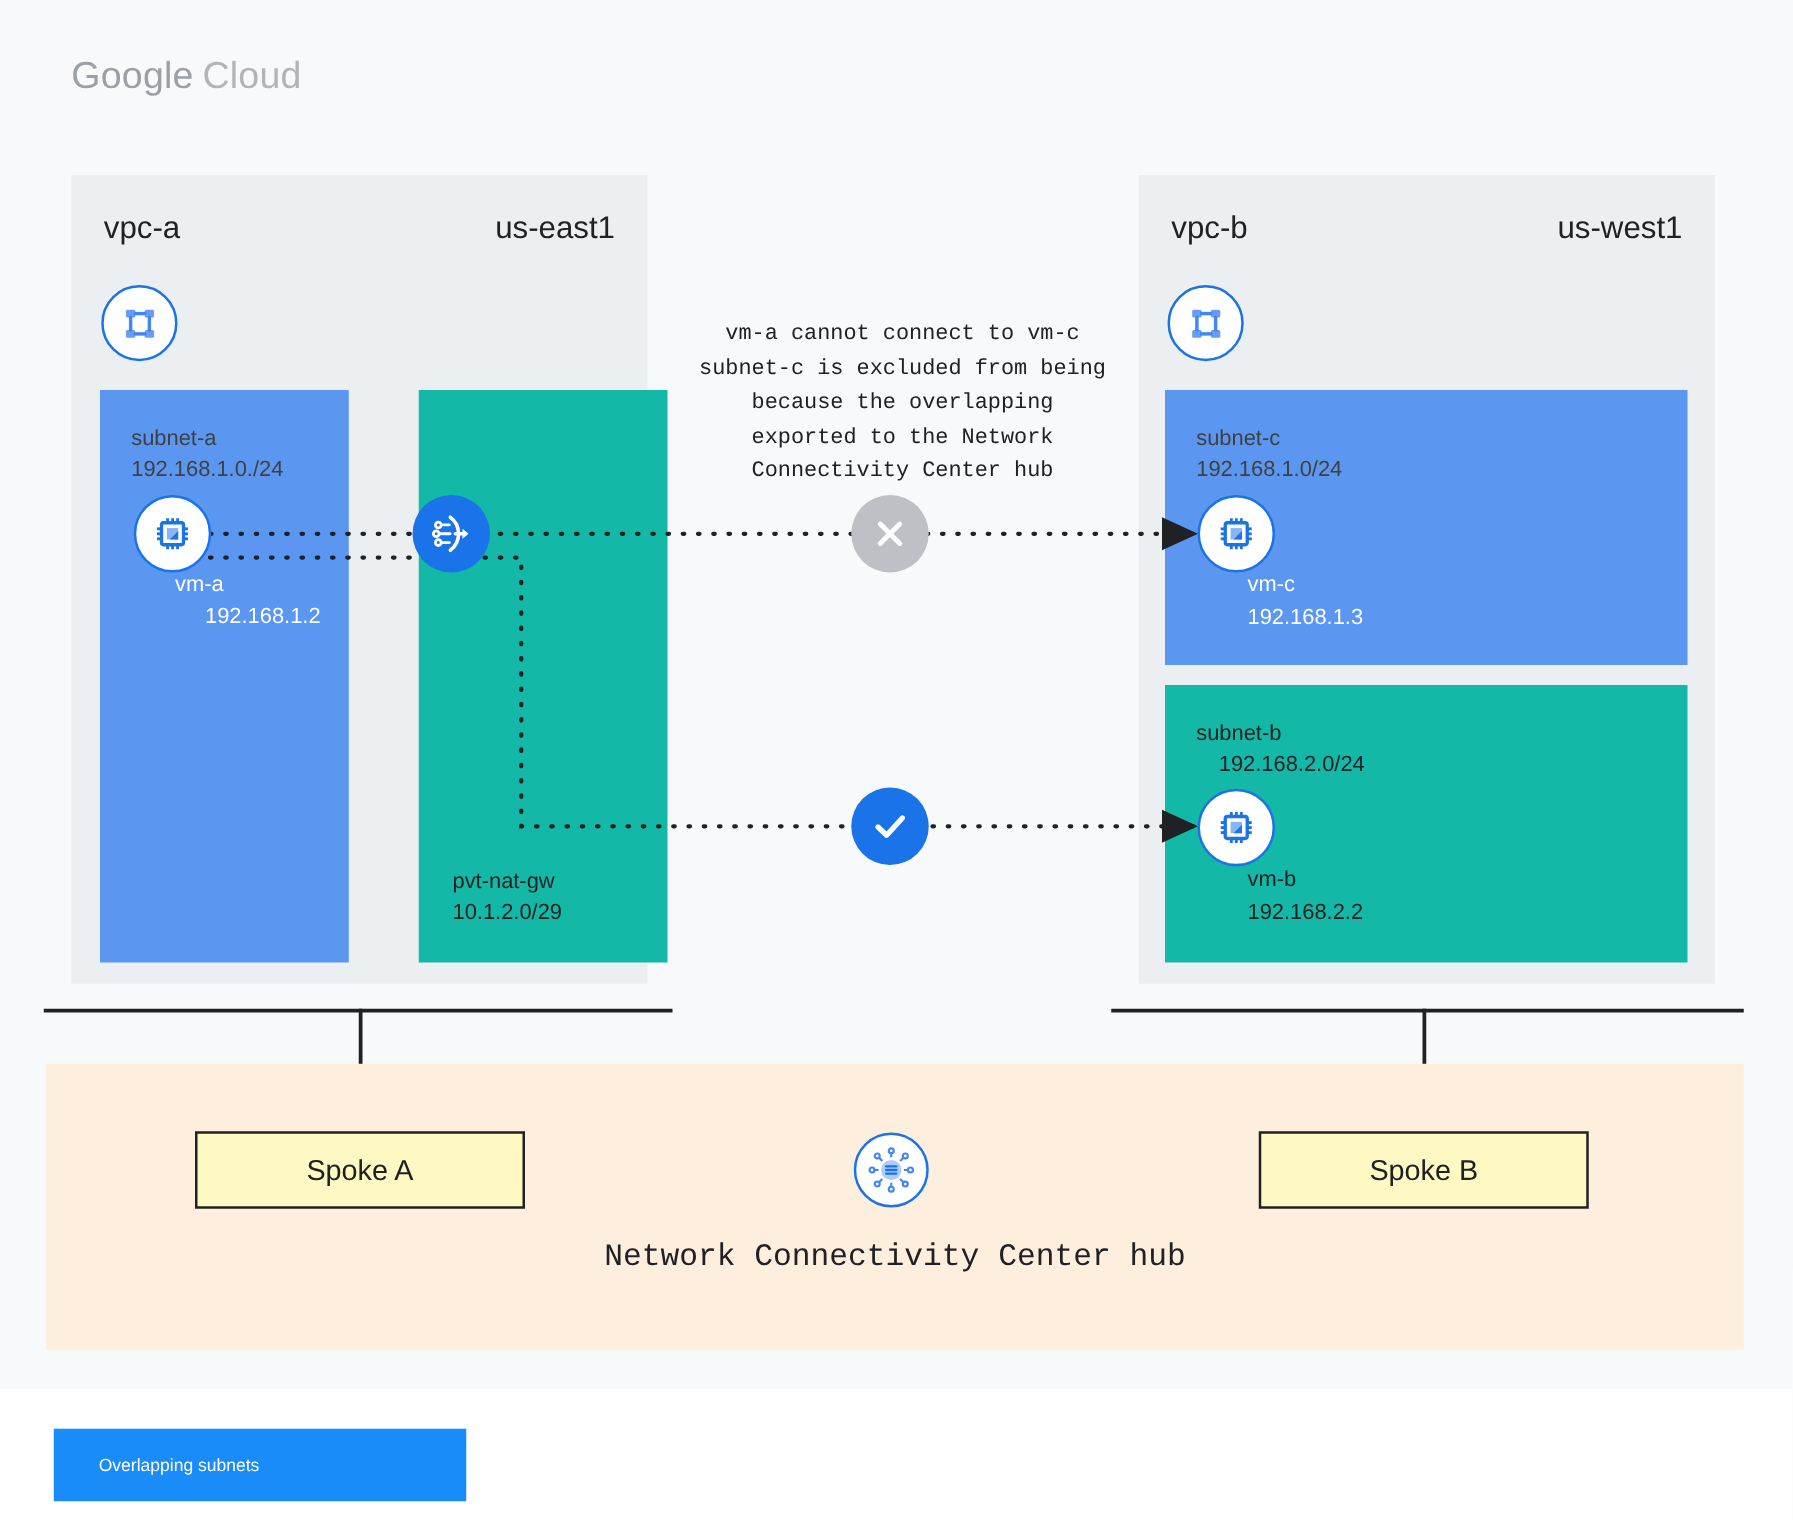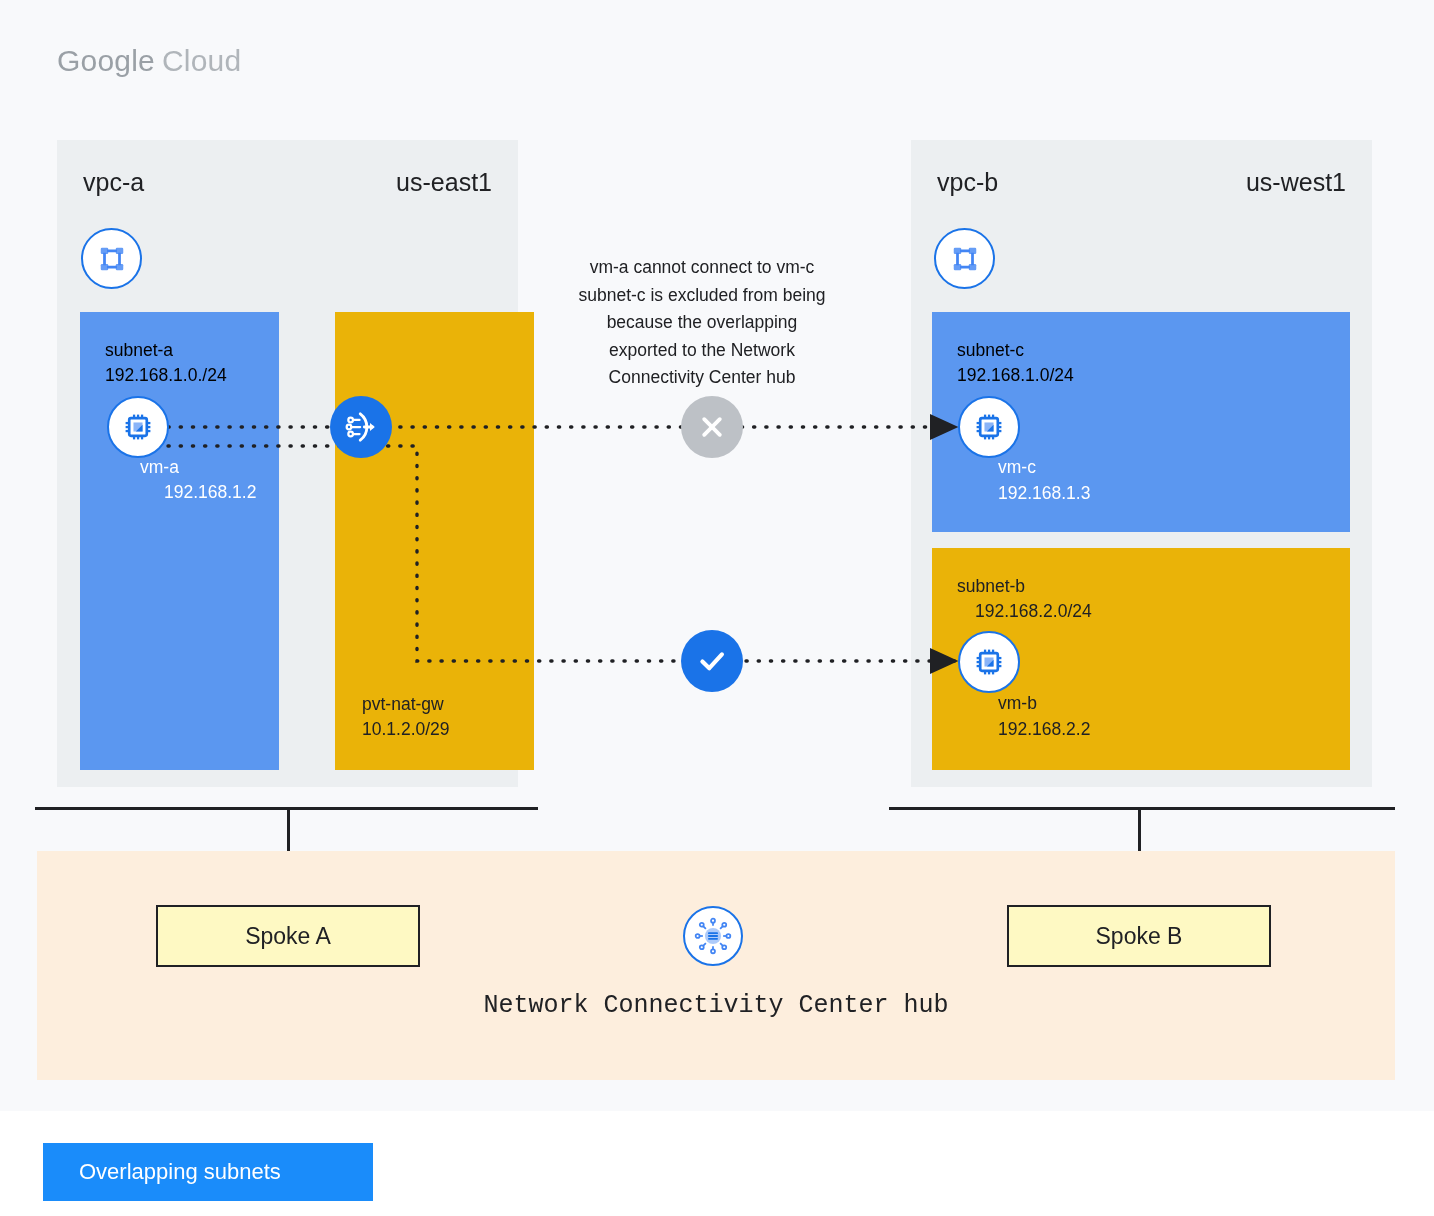--- a/index.html
+++ b/index.html
@@ -59,29 +59,29 @@
     white-space: nowrap;
   }
   .panel-title.left  { left: 26px; top: 28px; }
   .panel-title.right { right: 26px; top: 28px; }
 
   
   .subnet {
     position: absolute;
   }
   .subnet-dark  { background: #5b97f0; }
-  .subnet-light { background: #eab308; }
+  .subnet-light { background: #14b8a6; }
 
   .subnet-label {
     position: absolute;
     font-size: 17.5px;
     line-height: 25px;
     white-space: nowrap;
   }
-  .subnet-label.on-dark  { color: #000000; text-align: center; }
+  .subnet-label.on-dark  { color: #404040; text-align: center; }
   .subnet-label.on-light { color: #202124; }
 
   
   .icon-circle {
     position: absolute;
     border-radius: 50%;
     background: #ffffff;
     border: 2.5px solid #1a73e8;
     box-sizing: border-box;
     display: flex;
@@ -177,21 +177,21 @@
     position: absolute;
     left: 43px;
     top: 1143px;
     width: 330px;
     height: 58px;
     background: #1a8cfa;
     display: flex;
     align-items: center;
     padding-left: 36px;
     box-sizing: border-box;
-    font-size: 22px;
+    font-size: 14px;
     color: #ffffff;
   }
 
   svg.flow-layer {
     position: absolute;
     left: 0; top: 0;
     width: 1434px;
     height: 1216px;
     pointer-events: none;
   }
@@ -354,21 +354,21 @@
         <rect x="2.7" y="14.2" width="2.4" height="1.7"></rect>
         <rect x="18.9" y="8.2" width="2.4" height="1.7"></rect>
         <rect x="18.9" y="11.2" width="2.4" height="1.7"></rect>
         <rect x="18.9" y="14.2" width="2.4" height="1.7"></rect>
       </g>
     </svg>
   </div>
   <div class="node-label on-light" style="left:998px; top:691px;">vm-b</div>
   <div class="node-label on-light" style="left:998px; top:717px;">192.168.2.2</div>
 
-  <div class="annotation" style="left:522px; top:254px; width:360px;">
+  <div class="annotation" style="left:542px; top:254px; width:360px;font-family:Liberation Mono, monospace;">
     <div>vm-a cannot connect to vm-c</div>
     <div>subnet-c is excluded from being</div>
     <div>because the overlapping</div>
     <div>exported to the Network</div>
     <div>Connectivity Center hub</div>
   </div>
 
   <div class="status-marker status-x" style="left:681px; top:396px; width:62px; height:62px;">
     <svg width="34" height="34" viewBox="0 0 24 24" aria-hidden="true">
       <line x1="6.5" y1="6.5" x2="17.5" y2="17.5" stroke="#ffffff" stroke-width="2.7" stroke-linecap="round"></line>

